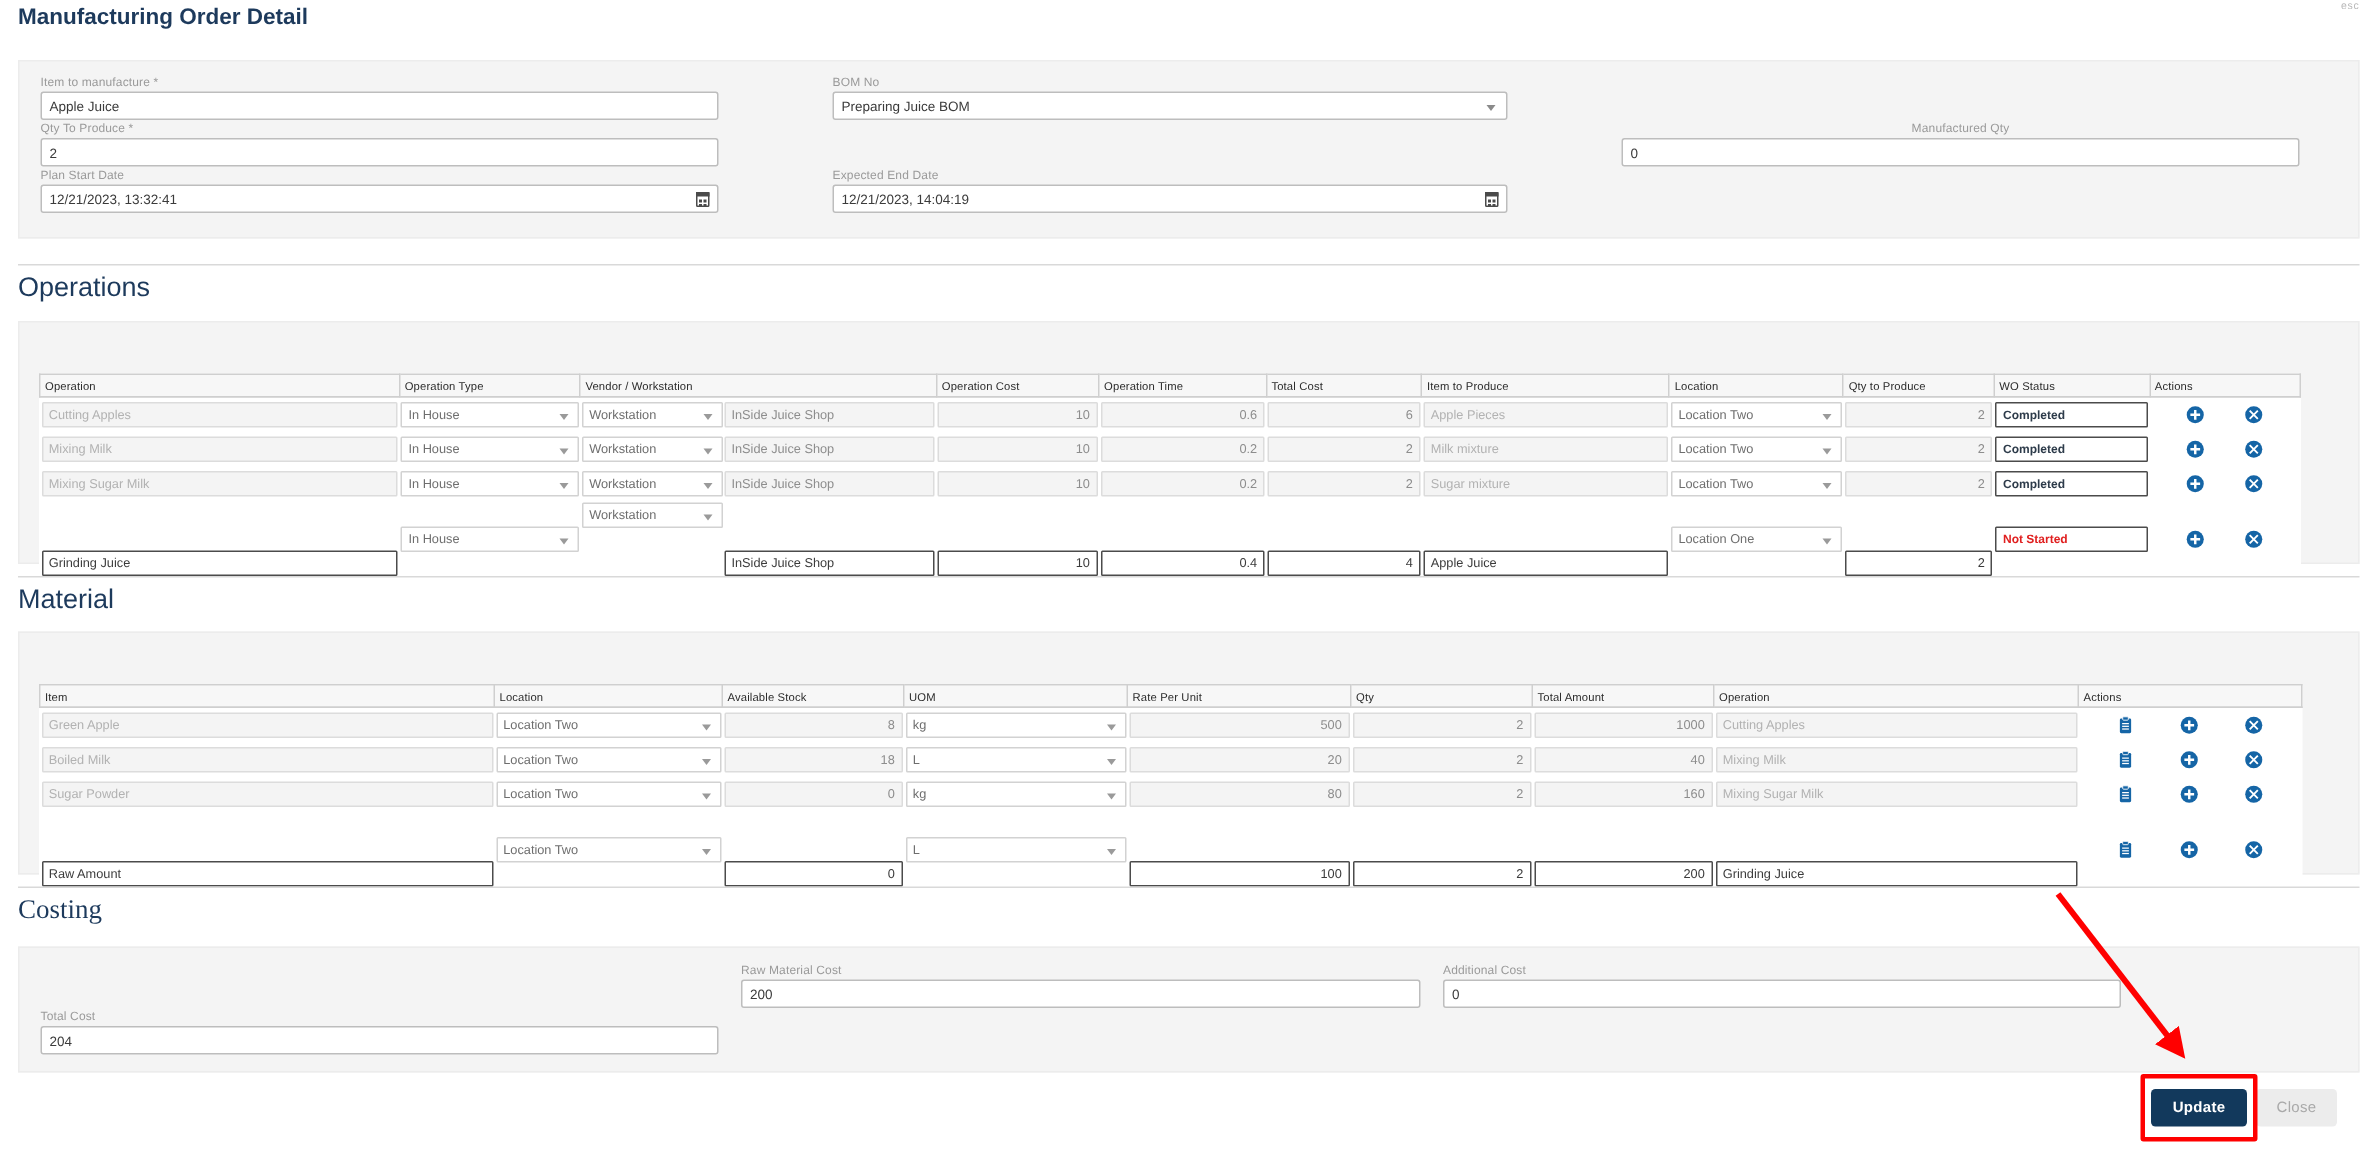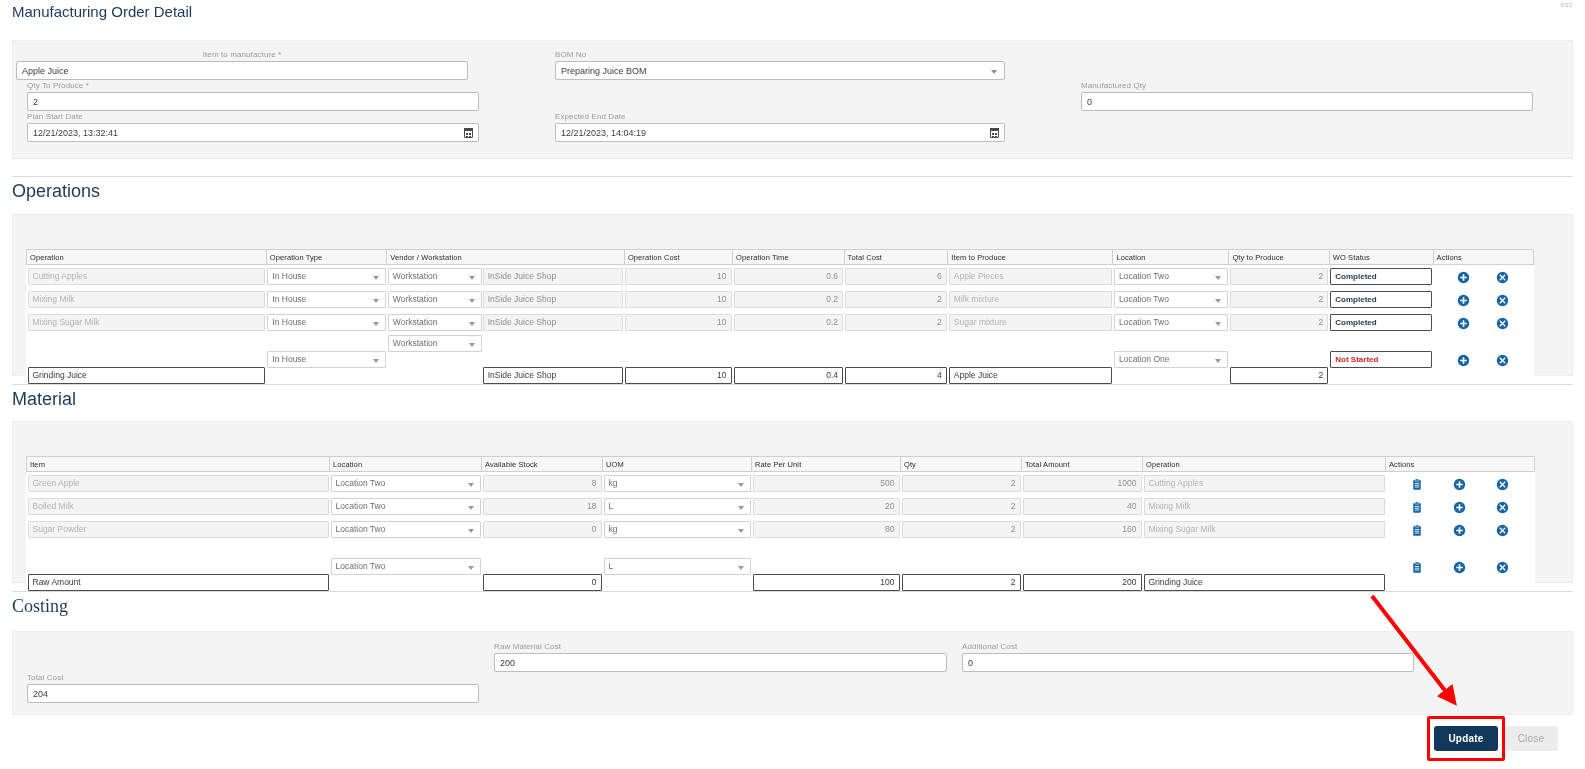--- a/index.html
+++ b/index.html
@@ -12,21 +12,21 @@
   }
   .page { position: relative; width: 1585px; height: 769px; background:#fff; }
 
   .esc-hint {
     position:absolute; top:1px; right:12px;
     font-size:7px; color:#b8b8b8; letter-spacing:.5px;
   }
 
   .page-title {
     position:absolute; left:12px; top:3px;
-    font-size:15px; color:#1d3a5c; font-weight:400;
+    font-size:15px; color:#1d3a5c; font-weight:700;
   }
 
   
   .panel {
     position:absolute;
     background:#f4f4f4;
     border:1px solid #ececec;
   }
 
   
@@ -115,21 +115,21 @@
 <body>
 
 <div class="page">
 
   <div class="esc-hint">esc</div>
 
   <div class="page-title">Manufacturing Order Detail</div>
 
   <div class="panel" style="left:12px; top:40px; width:1561px; height:119px;"></div>
 
-  <div class="fld" style="left:16px; top:50px; width:452px;text-align:center;">
+  <div class="fld" style="left:27px; top:50px; width:452px;">
     <span class="fld-label">Item to manufacture *</span>
     <div class="fld-box">Apple Juice</div>
   </div>
 
   <div class="fld" style="left:27px; top:81px; width:452px;">
     <span class="fld-label">Qty To Produce *</span>
     <div class="fld-box">2</div>
   </div>
 
   <div class="fld" style="left:27px; top:112px; width:452px;">
@@ -147,21 +147,21 @@
 
   <div class="fld" style="left:555px; top:112px; width:450px;">
     <span class="fld-label">Expected End Date</span>
     <div class="fld-box">
       <span>12/21/2023, 14:04:19</span>
       <span class="cal-icon"></span>
     </div>
   </div>
 
 
-  <div class="fld" style="left:1081px; top:81px; width:452px;">
+  <div class="fld" style="left:1081px; top:81px; width:452px;text-align:center;">
     <span class="fld-label">Manufactured Qty</span>
     <div class="fld-box">0</div>
   </div>
 
   <div class="sec-rule" style="left:12px; top:176px; width:1561px;"></div>
   <div class="sec-title" style="left:12px; top:181px;">Operations</div>
 
   <div class="panel" style="left:12px; top:214px; width:1561px; height:162px;"></div>
 
   <table class="tbl" id="ops-table" style="left:26px; top:249px; width:1508px;">

